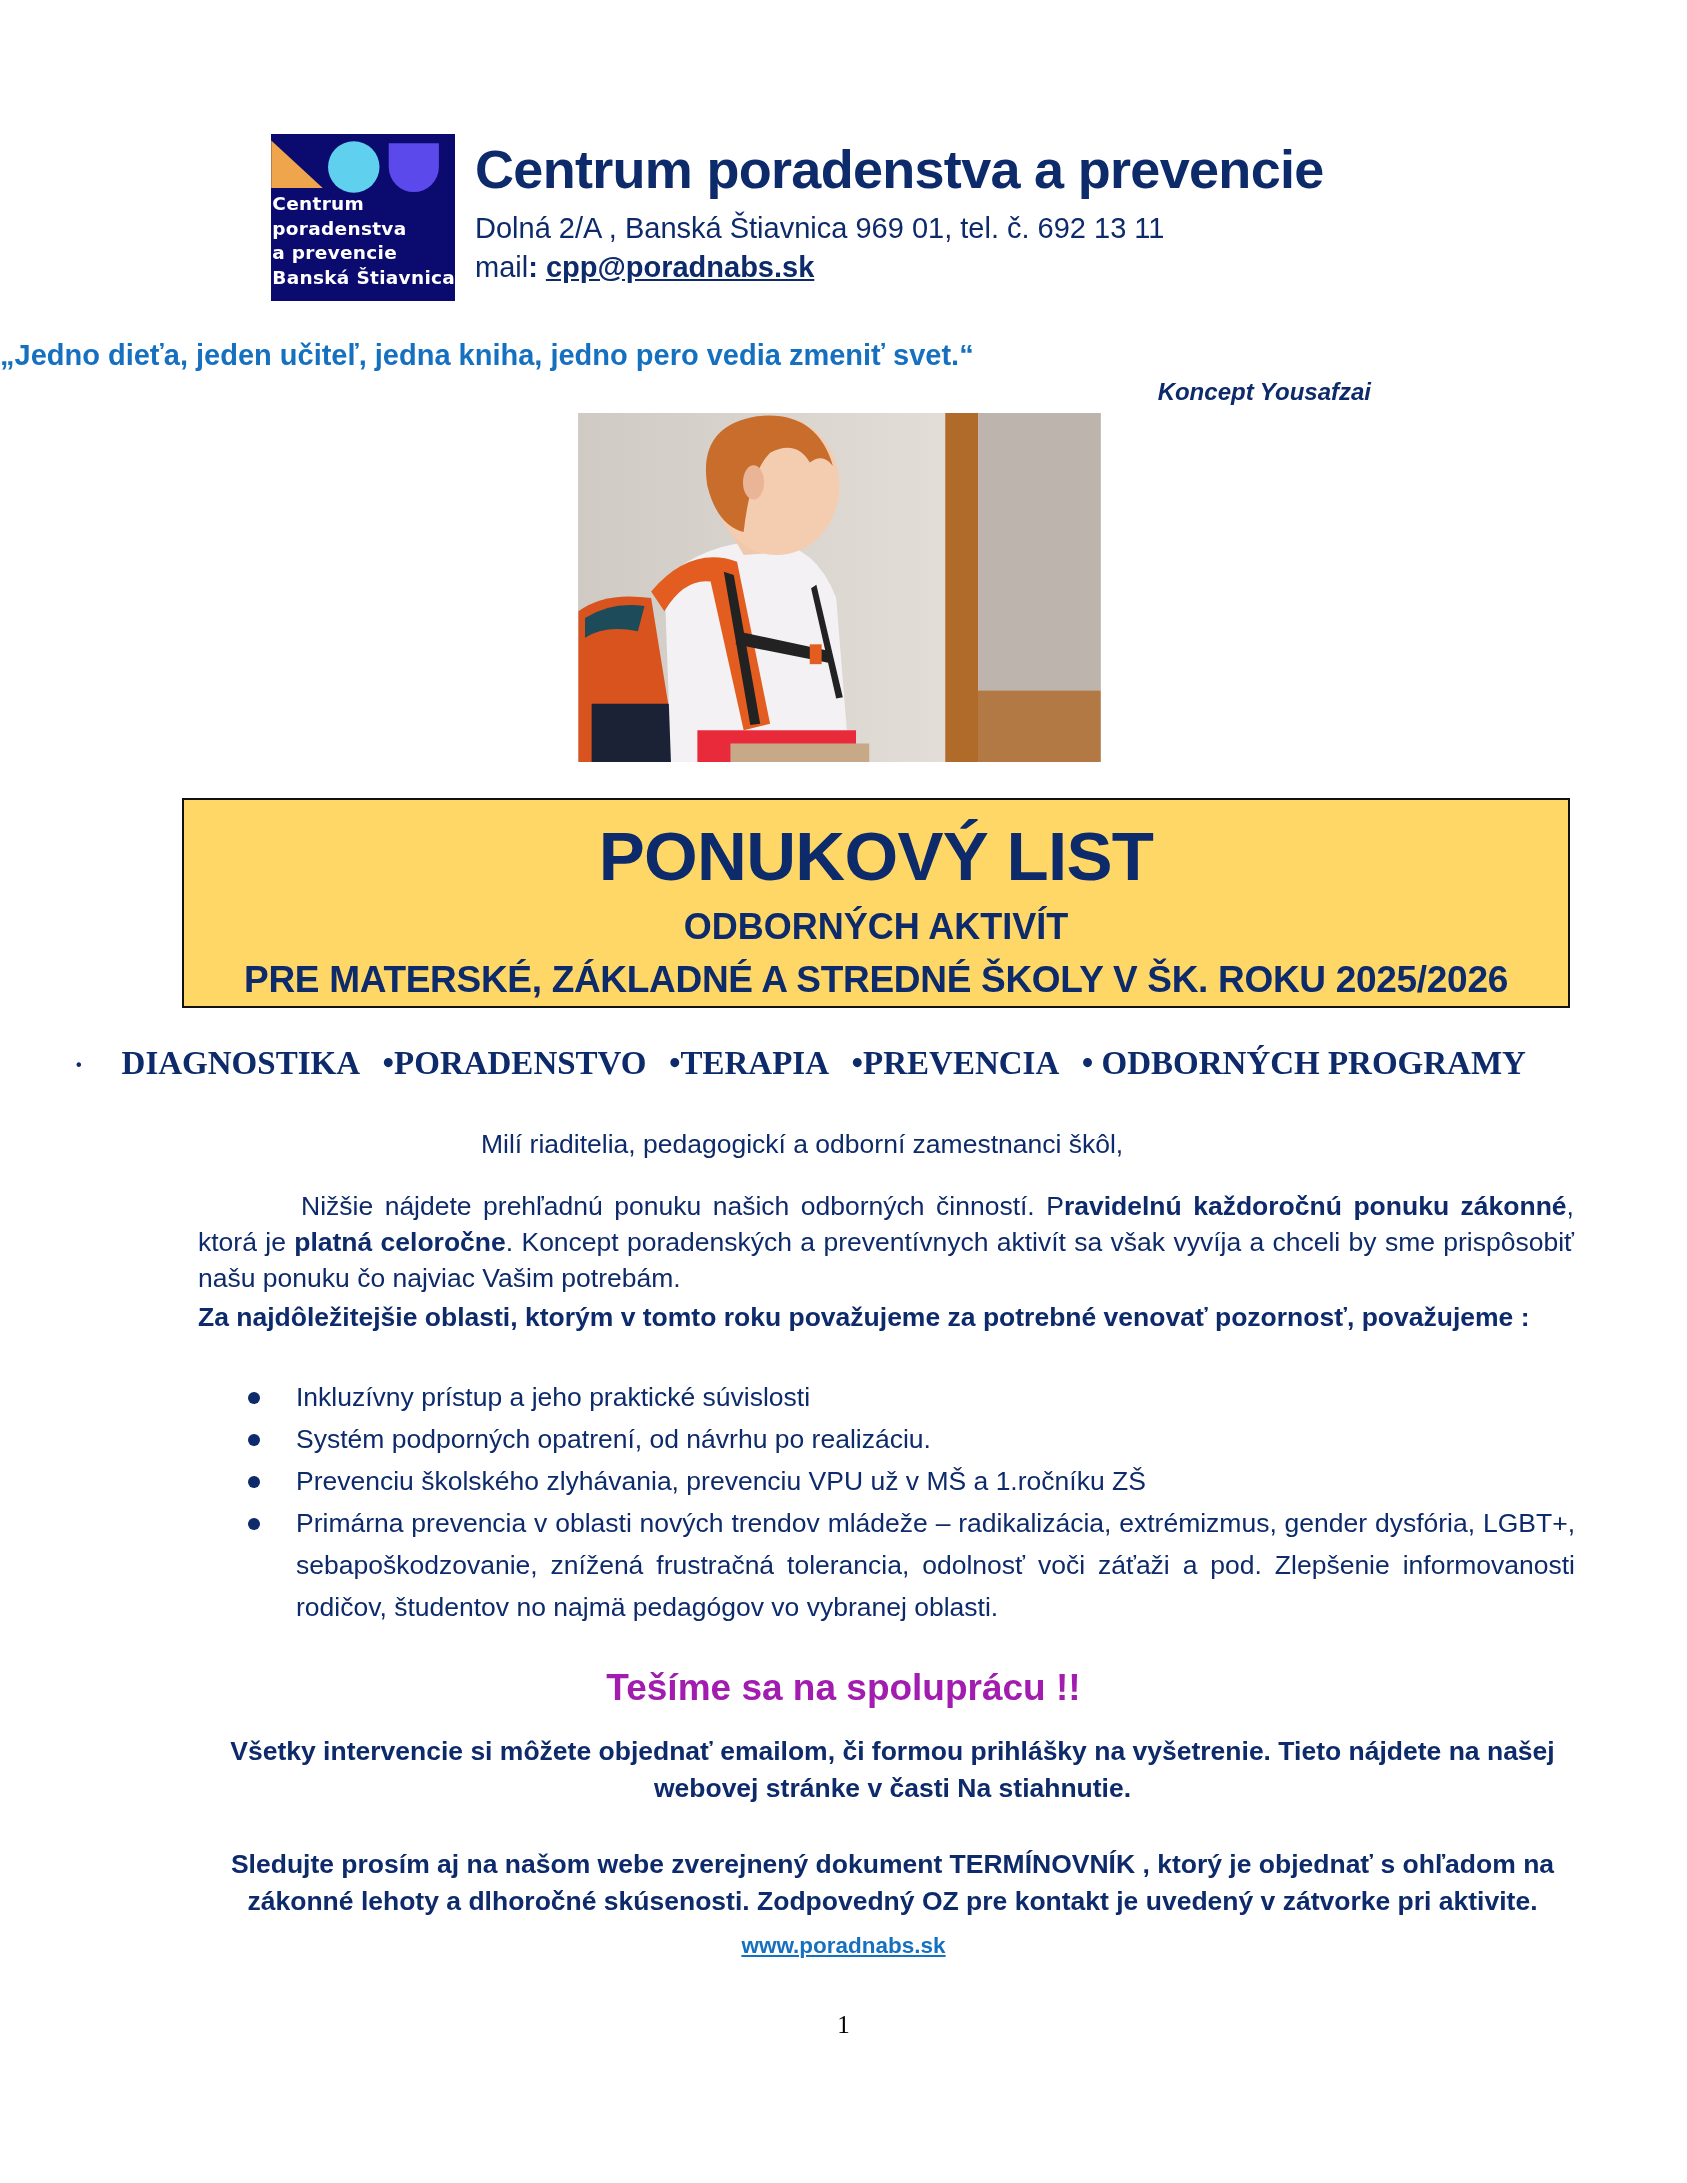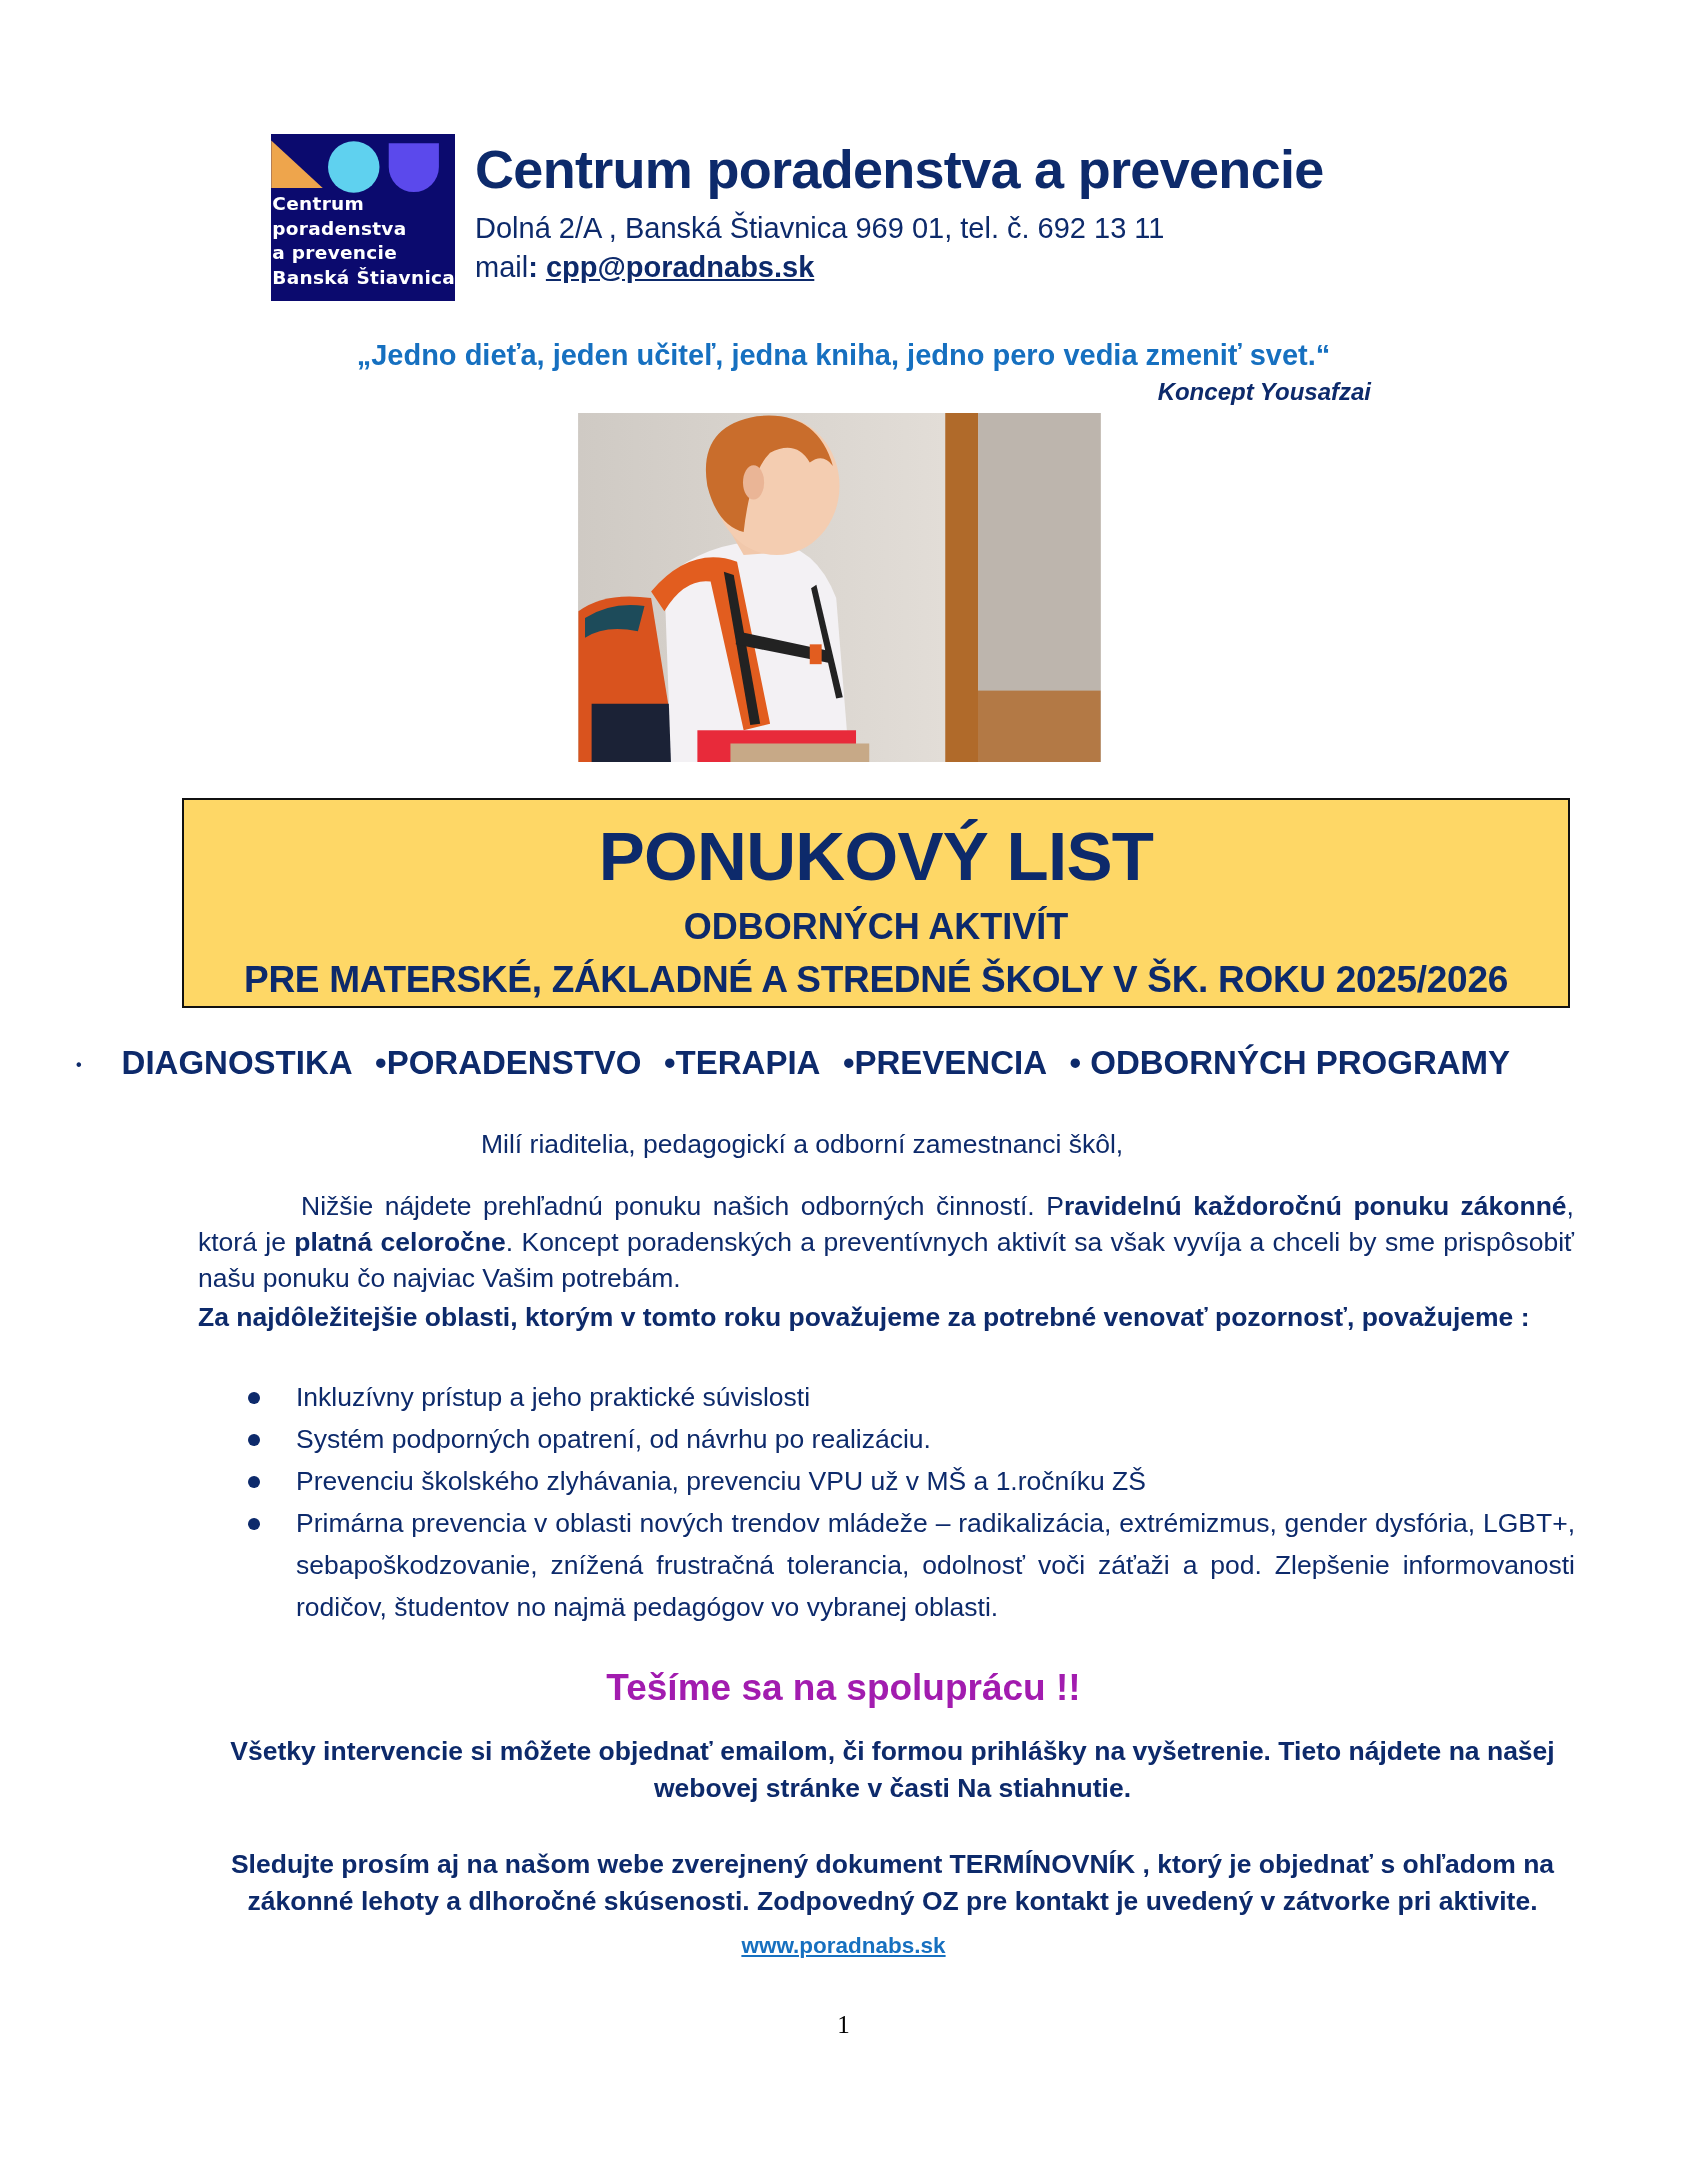--- a/index.html
+++ b/index.html
@@ -11,36 +11,36 @@
   #logo { left: 271px; top: 134px; width: 184px; height: 167px; background: #0b0a6e; overflow: hidden; }
   #logo svg.shapes { position:absolute; left:0; top:0; }
   #logo .logo-text { position:absolute; left:1.3px; top:58px; color:#ffffff; font-weight:bold;
                      font-family: "DejaVu Sans", sans-serif; font-size: 18.5px; line-height: 24.5px; letter-spacing: 0.3px; white-space: nowrap; }
 
   #org-title { left: 475px; top: 138px; font-size: 54px; font-weight: bold; color: #0d2a6b; letter-spacing: -0.7px; white-space: nowrap; }
   #org-address { left: 475px; top: 212px; font-size: 29px; color: #0d2a6b; white-space: nowrap; }
   #org-mail { left: 475px; top: 251px; font-size: 29px; color: #0d2a6b; white-space: nowrap; }
   #org-mail a { color: #0d2a6b; font-weight: bold; text-decoration: underline; }
 
-  #quote { left: 0; width: 1687px; top: 339px; text-align: center; font-size: 29px; font-weight: bold; color: #1670c0; white-space: nowrap; }
+  #quote { left: 0; width: 1687px; top: 339px; text-align: left; font-size: 29px; font-weight: bold; color: #1670c0; white-space: nowrap; }
   #quote-author { right: 316px; top: 378px; font-size: 24px; font-weight: bold; font-style: italic; color: #0d2a6b; white-space: nowrap; }
 
   
   #photo { left: 578px; top: 413px; width: 523px; height: 349px; overflow: hidden; background: #d7d3cf; }
 
   
   #offer-box { left: 182px; top: 798px; width: 1388px; height: 210px; background: #fed766; border: 2px solid #111; box-sizing: border-box; text-align: center; color: #0d2a6b; }
   #offer-title { position:absolute; left:0; right:0; top: 17px; font-size: 69px; font-weight: bold; letter-spacing: -0.7px; }
   #offer-sub1 { position:absolute; left:0; right:0; top: 106px; font-size: 36px; font-weight: bold; }
   #offer-sub2 { position:absolute; left:0; right:0; top: 159px; font-size: 37px; font-weight: bold; letter-spacing: -0.3px; }
 
   
   #services { left: 76px; top: 1044px; font-size: 33px; font-weight: bold; color: #0d2a6b; white-space: nowrap; }
   #services .lead-bullet { font-size: 16px; vertical-align: middle; margin-right: 40px; }
-  #services .item { margin-right: 22.5px; }
+  #services .item { margin-right: 22.5px; font-family: Liberation Serif, serif; }
 
   
   #greeting { left: 481px; top: 1129px; font-size: 26.5px; color: #0d2a6b; white-space: nowrap; }
   #intro { left: 198px; top: 1188px; width: 1376px; font-size: 26.5px; line-height: 36px; color: #0d2a6b; text-align: justify; }
   #intro .indent { display:inline-block; width: 103px; }
   #intro b { font-weight: bold; }
   #priority { left: 198px; top: 1302px; font-size: 26.5px; font-weight: bold; color: #0d2a6b; white-space: nowrap; }
 
   #focus-list { left: 248px; top: 1376px; width: 1327px; margin: 0; padding: 0; list-style: none; color: #0d2a6b; font-size: 26.5px; }
   #focus-list li { position: relative; padding-left: 48px; line-height: 42px; text-align: justify; }

